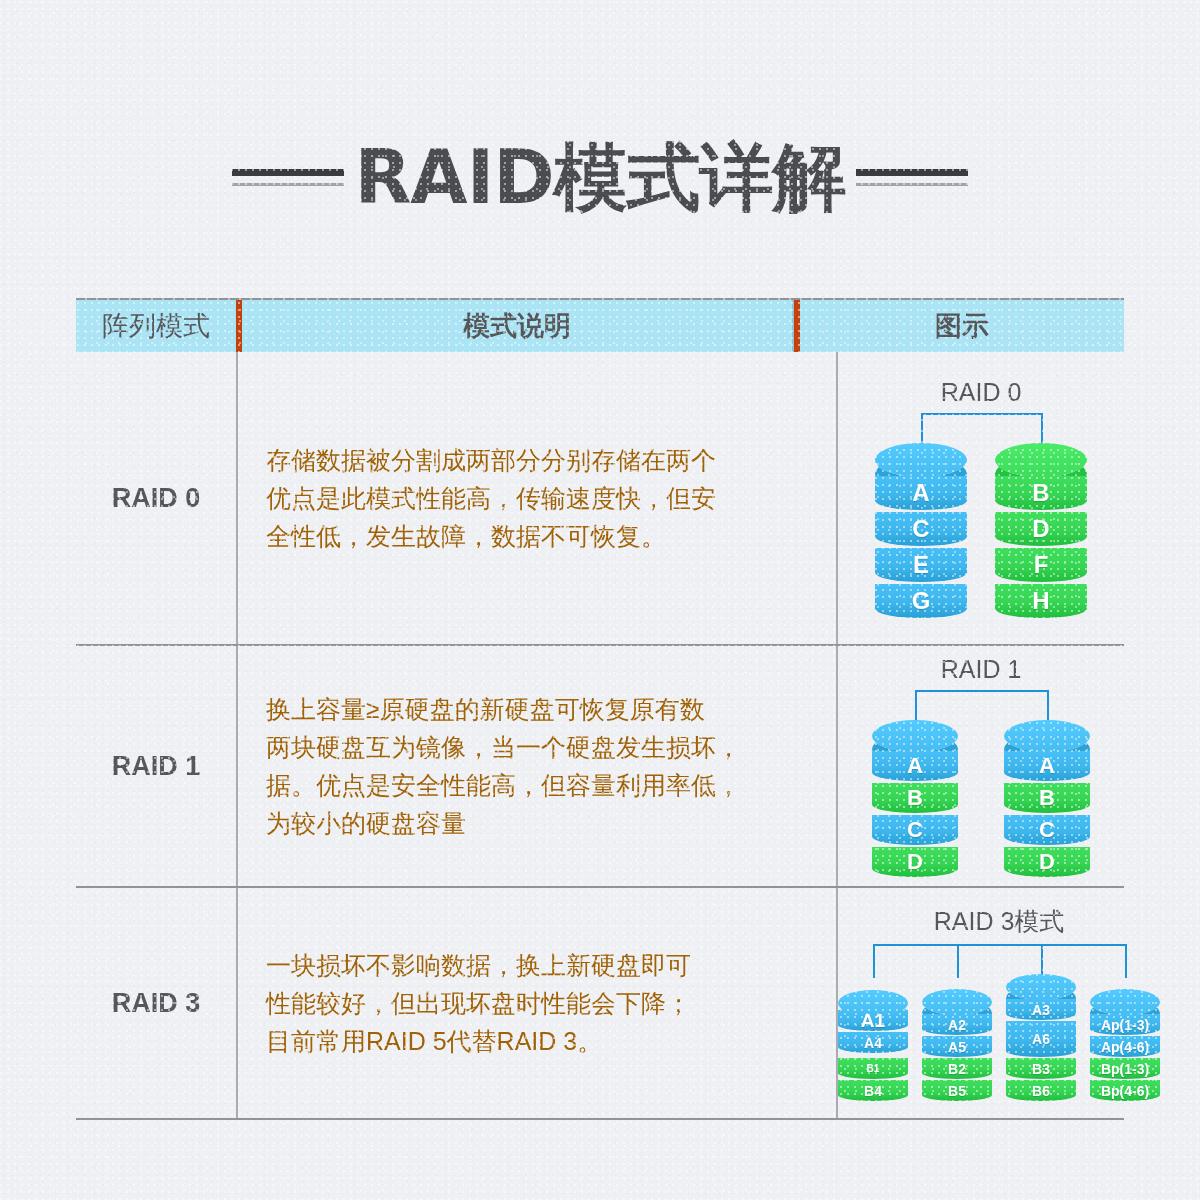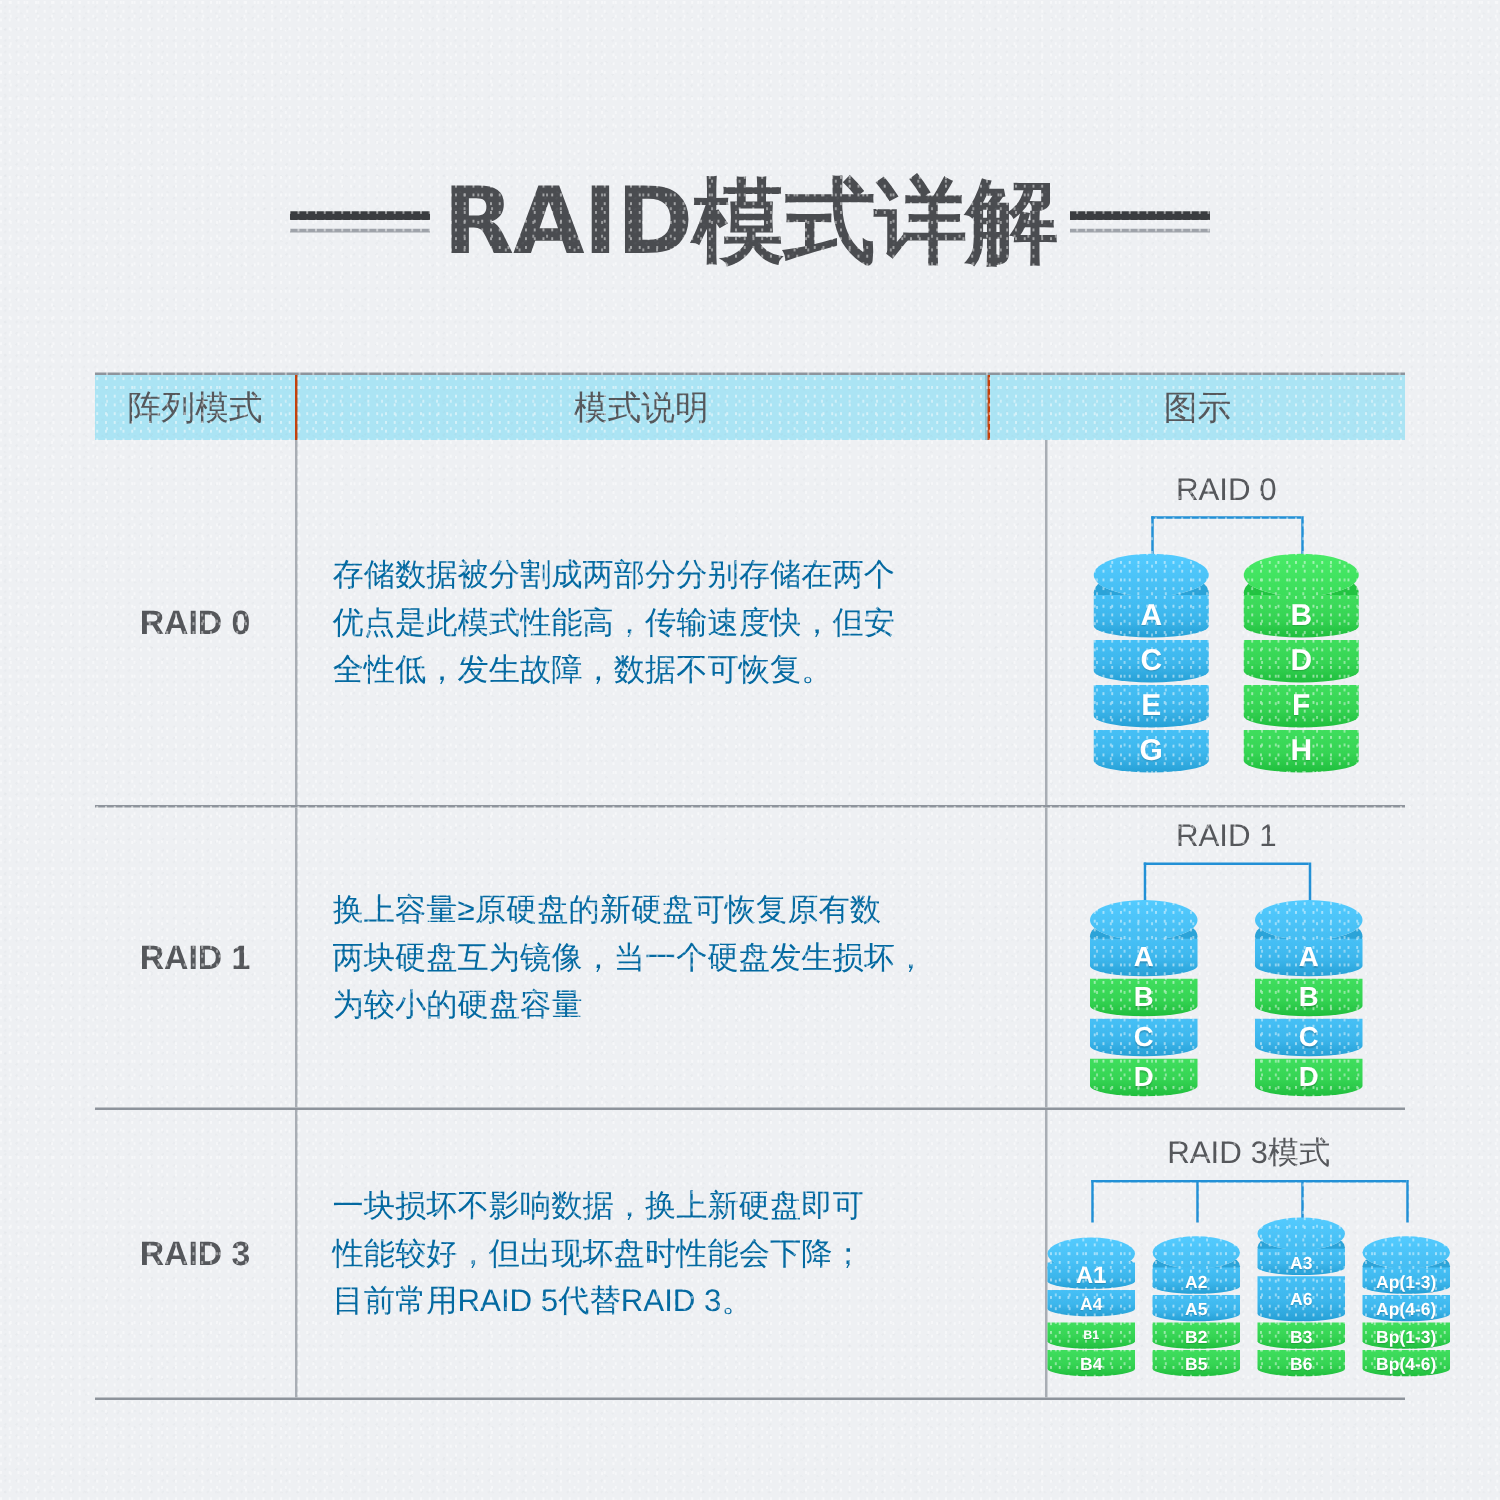--- a/index.html
+++ b/index.html
@@ -49,36 +49,36 @@
   .tbody .row{display:flex;border-top:2px solid #8e949c;}
   .tbody .row:first-child{border-top:none;}
   .c1{width:160px;flex:0 0 160px;}
   .c2{width:550px;flex:0 0 550px;border-left:2px solid #a8adb4;border-right:2px solid #a8adb4;}
   .c3{flex:1 1 auto;}
 
   .thead .c1,.thead .c2,.thead .c3{
     display:flex;align-items:center;justify-content:center;
     font-size:27px;color:#55575b;
   }
-  .thead .c2,.thead .c3{border-left:2px solid #c2410c;border-right:none;}
+  .thead .c2,.thead .c3{border-left:6px solid #c2410c;border-right:none;font-weight:bold;}
   .thead .c2{border-right:2px solid #8fc3d4;}
 
   .tbody .c1{
     display:flex;align-items:center;justify-content:center;
     font-size:27px;font-weight:bold;color:#55575b;
   }
   .tbody .c2{
     padding:26px 20px 26px 28px;
     display:flex;align-items:center;
   }
   .tbody .c3{
     display:flex;align-items:center;justify-content:center;
     padding:10px 0;
   }
-  .desc{font-size:25px;line-height:1.52;color:#0369a1;}
+  .desc{font-size:25px;line-height:1.52;color:#a16207;}
   .desc div{white-space:nowrap;}
 
   
   .diagram{display:flex;flex-direction:column;align-items:center;}
   .dg-title{
     font-size:25px;color:#55575b;margin-bottom:6px;
     font-family:"Liberation Sans","DejaVu Sans",sans-serif;
   }
   .bracket{position:relative;width:100%;}
   .bracket .top{height:2px;background:#2290d6;position:absolute;top:0;}
@@ -180,20 +180,21 @@
               </div>
             </div>
           </div>
         </div>
         <div class="row" style="height: 240px;">
           <div class="c1">RAID 1</div>
           <div class="c2">
             <div class="desc">
               <div>换上容量≥原硬盘的新硬盘可恢复原有数</div>
               <div>两块硬盘互为镜像，当一个硬盘发生损坏，</div>
+              <div>据。优点是安全性能高，但容量利用率低，</div>
               <div>为较小的硬盘容量</div>
             </div>
           </div>
           <div class="c3">
             <div class="diagram">
               <div class="dg-title">RAID 1</div>
               <div class="bracket" style="width: 218px; height: 30px;">
                 <div class="top" style="left: 43px; width: 132px; background: rgb(34, 144, 214);"></div>
                 <div class="drop" style="left: 43px; height: 34px; background: rgb(34, 144, 214);"></div>
                 <div class="drop" style="left: 175px; height: 34px; background: rgb(34, 144, 214);"></div>

